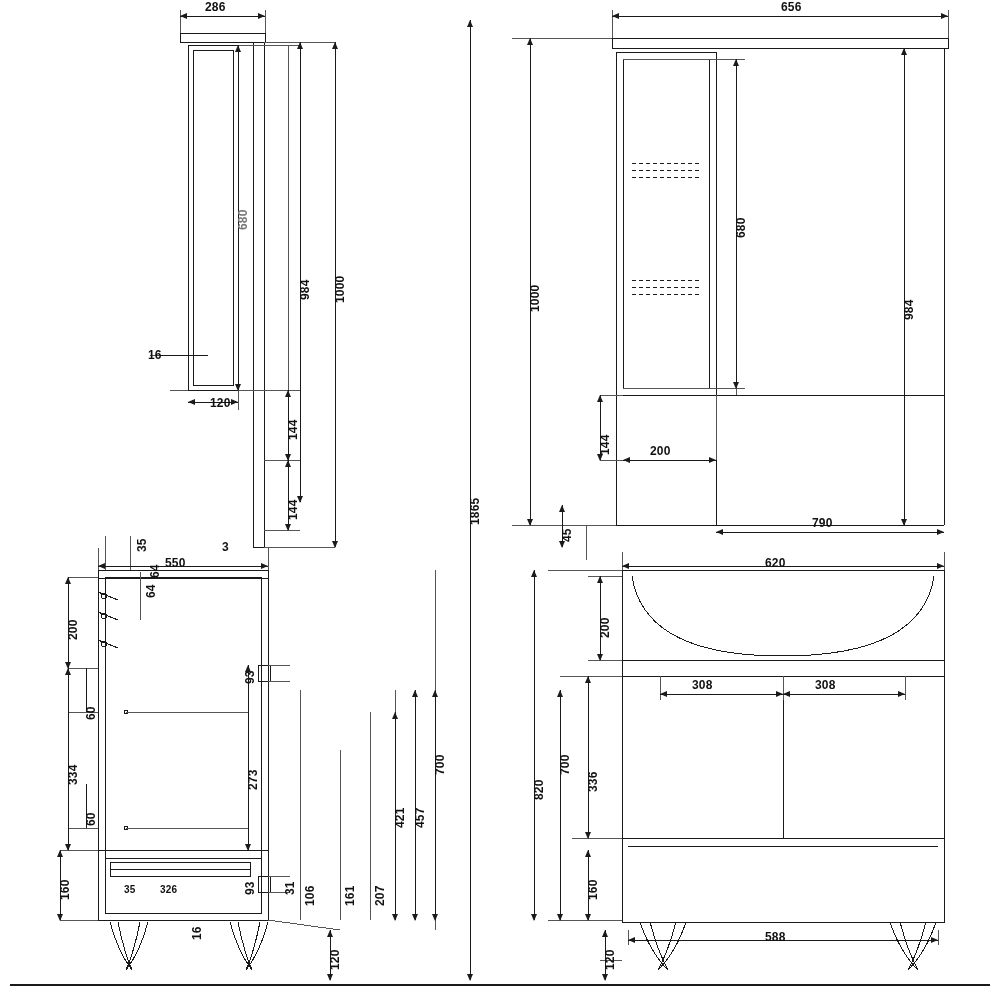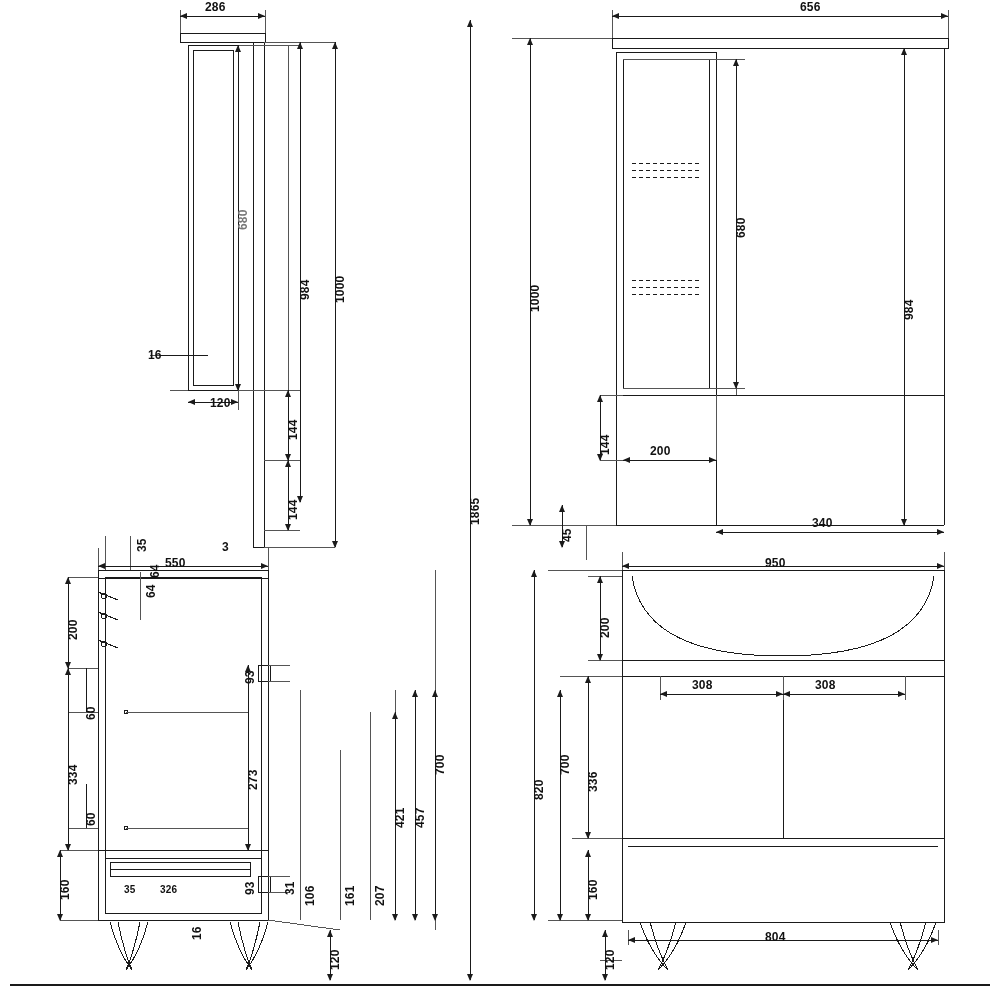--- a/index.html
+++ b/index.html
@@ -210,21 +210,21 @@
   <div class="ln v" style="left:288px;top:460px;height:70px;"></div>
   <div class="arrowU" style="left:285px;top:460px;"></div>
   <div class="arrowD" style="left:285px;top:524px;"></div>
   <div class="dim b rot" style="left:286px;top:520px;">144</div>
 
   <div class="dim b" style="left:222px;top:540px;">3</div>
 
   <div class="ln h" style="left:612px;top:16px;width:336px;"></div>
   <div class="arrowL" style="left:612px;top:13px;"></div>
   <div class="arrowR" style="left:941px;top:13px;"></div>
-  <div class="dim b" style="left:800px;top:0px;">656</div>
+  <div class="dim b" style="left:781px;top:0px;">656</div>
 
   <div class="ln v" style="left:736px;top:59px;height:329px;"></div>
   <div class="arrowU" style="left:733px;top:59px;"></div>
   <div class="arrowD" style="left:733px;top:382px;"></div>
   <div class="dim b rot" style="left:734px;top:238px;">680</div>
 
   <div class="ln v" style="left:530px;top:38px;height:487px;"></div>
   <div class="arrowU" style="left:527px;top:38px;"></div>
   <div class="arrowD" style="left:527px;top:519px;"></div>
   <div class="dim b rot" style="left:528px;top:312px;">1000</div>
@@ -240,21 +240,21 @@
   <div class="dim b rot" style="left:598px;top:455px;">144</div>
 
   <div class="ln h" style="left:623px;top:460px;width:93px;"></div>
   <div class="arrowL" style="left:623px;top:457px;"></div>
   <div class="arrowR" style="left:709px;top:457px;"></div>
   <div class="dim b" style="left:650px;top:444px;">200</div>
 
   <div class="ln h" style="left:716px;top:532px;width:228px;"></div>
   <div class="arrowL" style="left:716px;top:529px;"></div>
   <div class="arrowR" style="left:937px;top:529px;"></div>
-  <div class="dim b" style="left:812px;top:516px;">340</div>
+  <div class="dim b" style="left:812px;top:516px;">790</div>
 
   <div class="ln v" style="left:562px;top:505px;height:42px;"></div>
   <div class="arrowU" style="left:559px;top:505px;"></div>
   <div class="arrowD" style="left:559px;top:541px;"></div>
   <div class="dim b rot" style="left:560px;top:542px;">45</div>
 
   <div class="ln v" style="left:470px;top:20px;height:960px;"></div>
   <div class="arrowU" style="left:467px;top:20px;"></div>
   <div class="arrowD" style="left:467px;top:974px;"></div>
   <div class="dim b rot" style="left:468px;top:525px;">1865</div>
@@ -322,21 +322,21 @@
 
   <div class="dim b rot" style="left:190px;top:940px;">16</div>
   <div class="ln v" style="left:330px;top:930px;height:50px;"></div>
   <div class="arrowU" style="left:327px;top:930px;"></div>
   <div class="arrowD" style="left:327px;top:974px;"></div>
   <div class="dim b rot" style="left:328px;top:970px;">120</div>
 
   <div class="ln h" style="left:622px;top:566px;width:322px;"></div>
   <div class="arrowL" style="left:622px;top:563px;"></div>
   <div class="arrowR" style="left:937px;top:563px;"></div>
-  <div class="dim b" style="left:765px;top:556px;">950</div>
+  <div class="dim b" style="left:765px;top:556px;">620</div>
 
   <div class="ln v" style="left:600px;top:576px;height:84px;"></div>
   <div class="arrowU" style="left:597px;top:576px;"></div>
   <div class="arrowD" style="left:597px;top:654px;"></div>
   <div class="dim b rot" style="left:598px;top:638px;">200</div>
 
   <div class="ln h" style="left:660px;top:694px;width:123px;"></div>
   <div class="arrowL" style="left:660px;top:691px;"></div>
   <div class="arrowR" style="left:776px;top:691px;"></div>
   <div class="dim b" style="left:692px;top:678px;">308</div>
@@ -362,20 +362,20 @@
   <div class="dim b rot" style="left:532px;top:800px;">820</div>
 
   <div class="ln v" style="left:588px;top:850px;height:70px;"></div>
   <div class="arrowU" style="left:585px;top:850px;"></div>
   <div class="arrowD" style="left:585px;top:914px;"></div>
   <div class="dim b rot" style="left:586px;top:900px;">160</div>
 
   <div class="ln h" style="left:628px;top:940px;width:310px;"></div>
   <div class="arrowL" style="left:628px;top:937px;"></div>
   <div class="arrowR" style="left:931px;top:937px;"></div>
-  <div class="dim b" style="left:765px;top:930px;">804</div>
+  <div class="dim b" style="left:765px;top:930px;">588</div>
 
   <div class="ln v" style="left:605px;top:930px;height:50px;"></div>
   <div class="arrowU" style="left:602px;top:930px;"></div>
   <div class="arrowD" style="left:602px;top:974px;"></div>
   <div class="dim b rot" style="left:603px;top:970px;">120</div>
 
 </div>
 
 </body></html>

